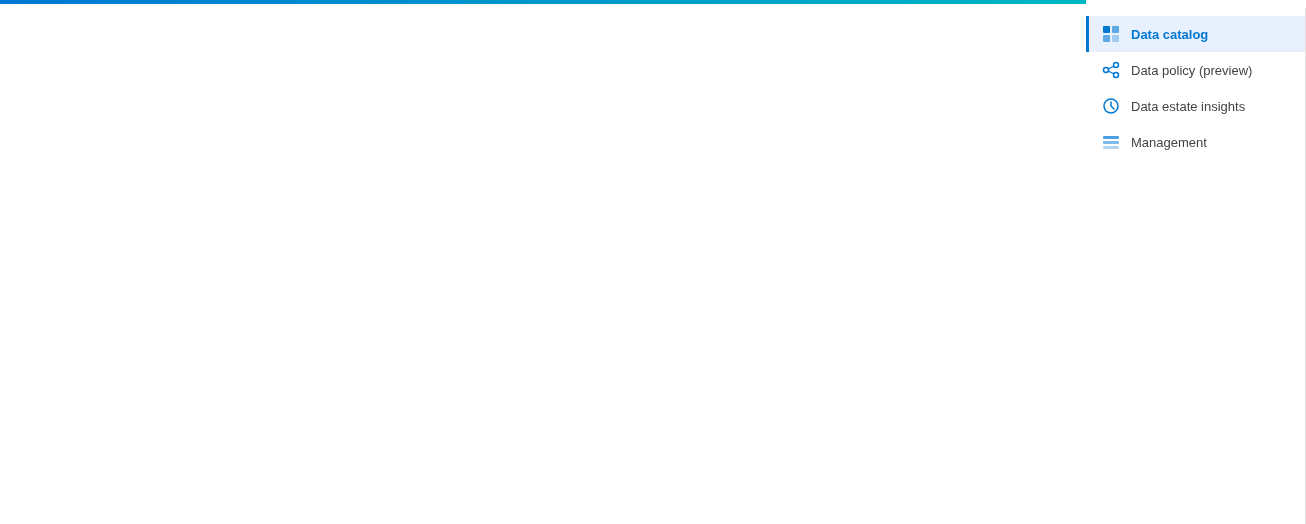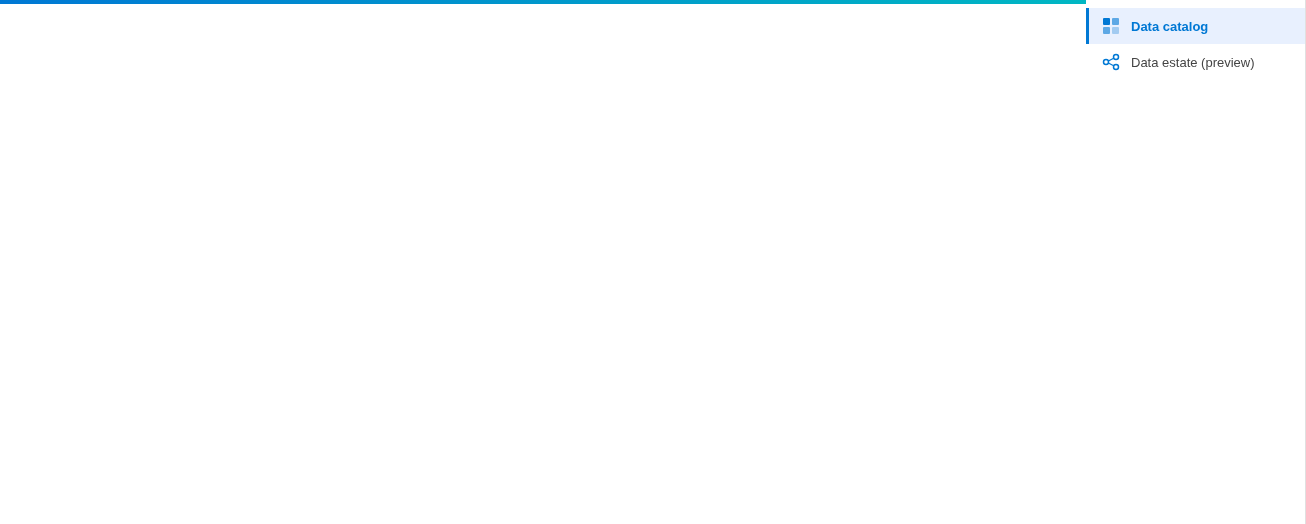--- a/index.html
+++ b/index.html
@@ -7,20 +7,21 @@
 
     
     .sidebar {
       width: 220px;
       min-width: 220px;
       background: #fff;
       border-right: 1px solid #e0e0e0;
       display: flex;
       flex-direction: column;
       padding-top: 8px;
+      margin-top: 8px;
     }
     .sidebar-item {
       display: flex;
       align-items: center;
       padding: 8px 12px;
       cursor: pointer;
       gap: 10px;
       font-size: 13px;
       color: #444;
       border-left: 3px solid transparent;
@@ -75,21 +76,40 @@
   <div class="sidebar-item">
     <div class="sidebar-icon">
       <svg width="20" height="20" viewBox="0 0 20 20" fill="none">
         <circle cx="15" cy="5" r="2.5" stroke="#0078d4" stroke-width="1.5"></circle>
         <circle cx="5" cy="10" r="2.5" stroke="#0078d4" stroke-width="1.5"></circle>
         <circle cx="15" cy="15" r="2.5" stroke="#0078d4" stroke-width="1.5"></circle>
         <line x1="7.3" y1="9" x2="12.7" y2="6.2" stroke="#0078d4" stroke-width="1.2"></line>
         <line x1="7.3" y1="11" x2="12.7" y2="13.8" stroke="#0078d4" stroke-width="1.2"></line>
       </svg>
     </div>
-    <span>Data estate (preview)</span>
+    <span>Data policy (preview)</span>
+  </div>
+  <div class="sidebar-item">
+    <div class="sidebar-icon">
+      <svg width="20" height="20" viewBox="0 0 20 20" fill="none">
+        <circle cx="10" cy="10" r="7" stroke="#0078d4" stroke-width="1.5"></circle>
+        <path d="M10 6 L10 10 L13 13" stroke="#0078d4" stroke-width="1.5" stroke-linecap="round"></path>
+      </svg>
+    </div>
+    <span>Data estate insights</span>
+  </div>
+  <div class="sidebar-item">
+    <div class="sidebar-icon">
+      <svg width="20" height="20" viewBox="0 0 20 20" fill="none">
+        <rect x="2" y="4" width="16" height="3" rx="1" fill="#0078d4" opacity="0.7"></rect>
+        <rect x="2" y="9" width="16" height="3" rx="1" fill="#0078d4" opacity="0.5"></rect>
+        <rect x="2" y="14" width="16" height="3" rx="1" fill="#0078d4" opacity="0.3"></rect>
+      </svg>
+    </div>
+    <span>Management</span>
   </div>
 </div>
 
 <div class="main">
   
   
 
   
 </div>
 

